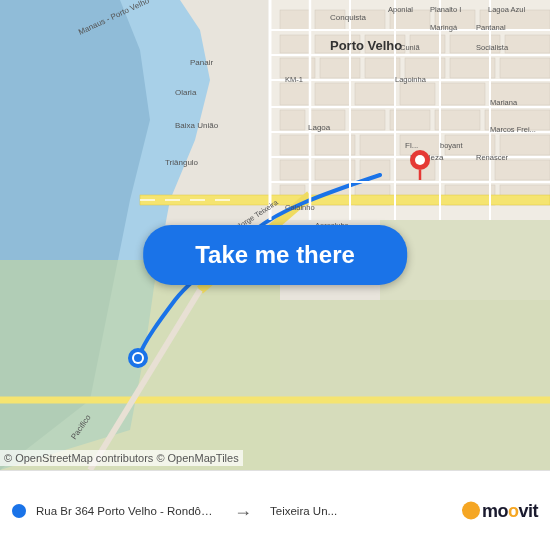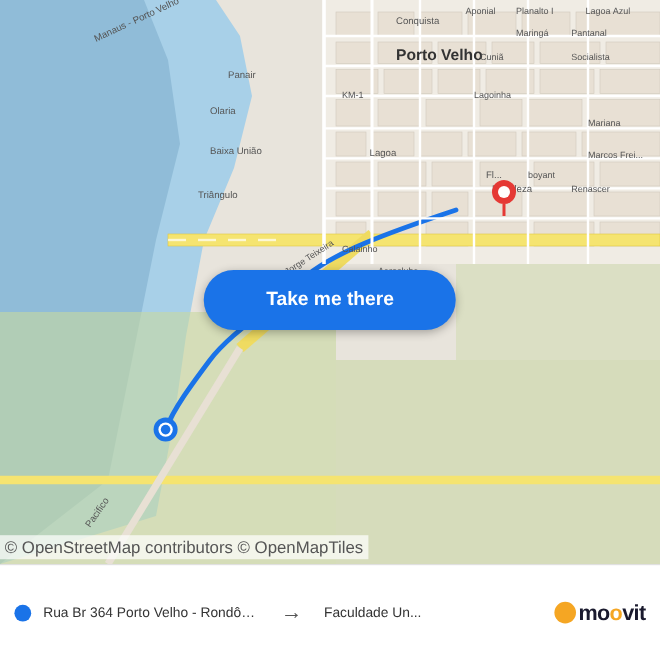--- a/index.html
+++ b/index.html
@@ -31,34 +31,34 @@
     #take-me-there-btn {
       position: absolute;
       left: 50%;
       top: 225px;
       transform: translateX(-50%);
       background: #1a73e8;
       color: #fff;
       border: none;
       border-radius: 28px;
       padding: 16px 52px;
-      font-size: 16px;
+      font-size: 24px;
       font-weight: 600;
       cursor: pointer;
       white-space: nowrap;
       box-shadow: 0 2px 8px rgba(0,0,0,0.3);
       z-index: 10;
     }
 
     
     #attribution {
       position: absolute;
       bottom: 4px;
       left: 0;
-      font-size: 14px;
+      font-size: 11px;
       color: #555;
       background: rgba(255,255,255,0.7);
       padding: 2px 4px;
       z-index: 5;
     }
 
     
     #bottom-bar {
       width: 550px;
       height: 80px;
@@ -318,20 +318,20 @@
   <div id="attribution">© OpenStreetMap contributors © OpenMapTiles</div>
 </div>
 
 <div id="bottom-bar">
   <div id="route-info">
     <div id="from-dot"></div>
     <span id="from-text">Rua Br 364 Porto Velho - Rondôni...</span>
     <div id="arrow-section">
       <span id="arrow-icon">→</span>
     </div>
-    <span id="to-text">Faculdade Un...</span>
+    <span id="to-text">Teixeira Un...</span>
   </div>
 
   <div id="moovit-logo">
     <span id="moovit-dot"></span>
     <span id="moovit-text">mo<span>o</span>vit</span>
   </div>
 </div>
 
 </body></html>

